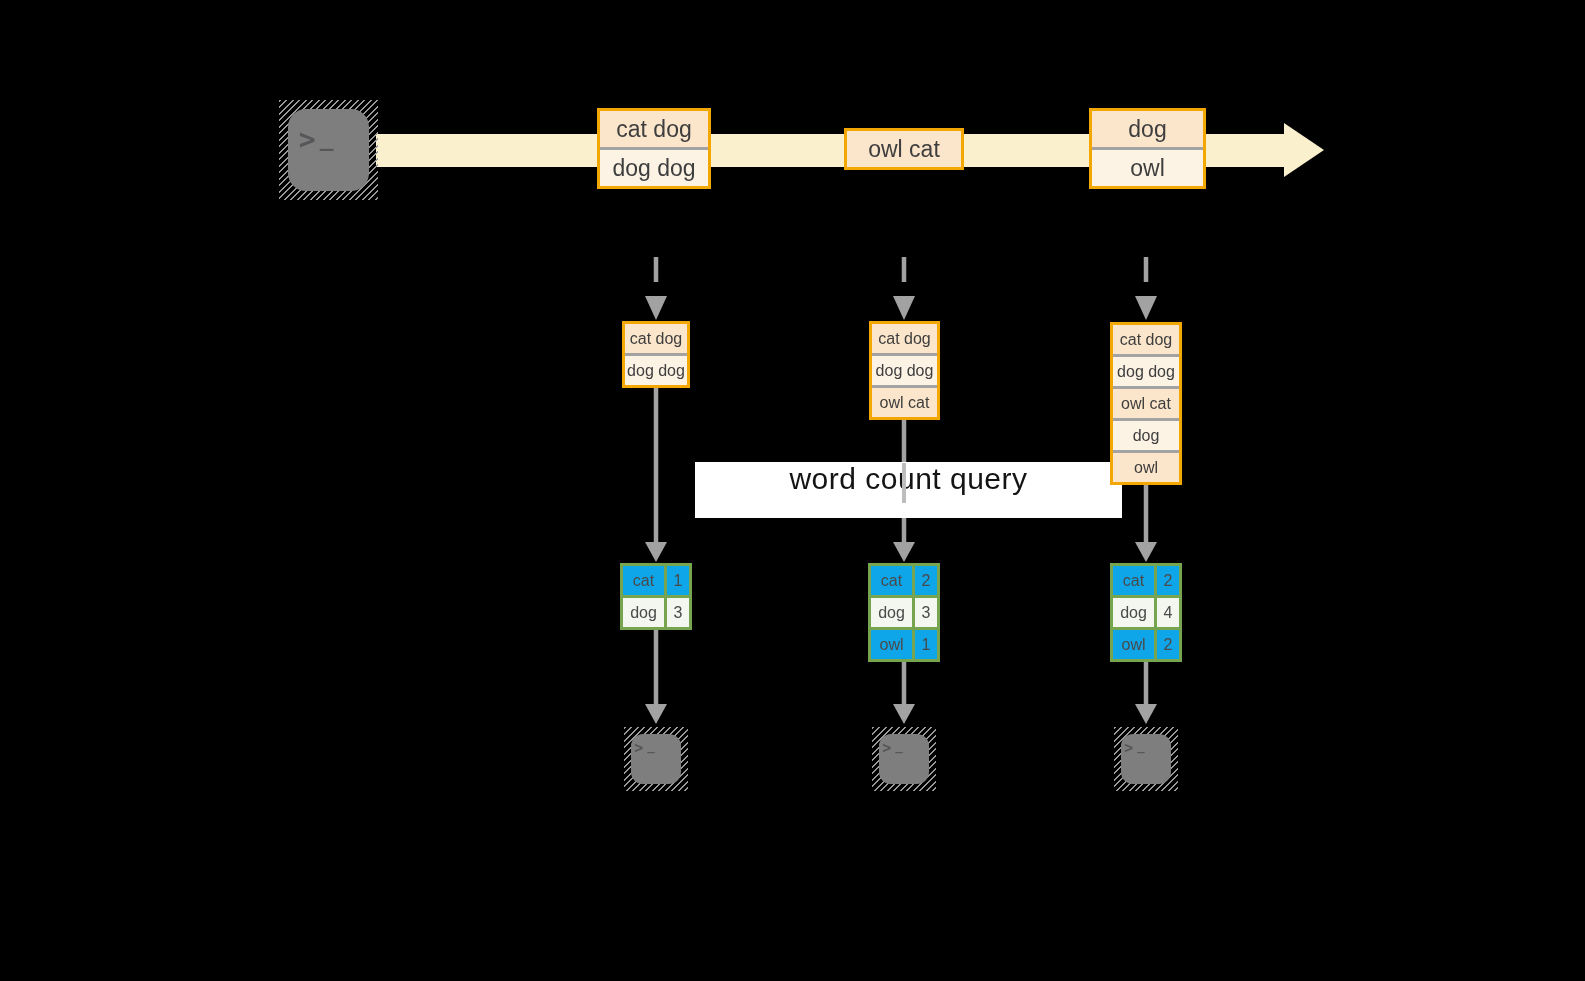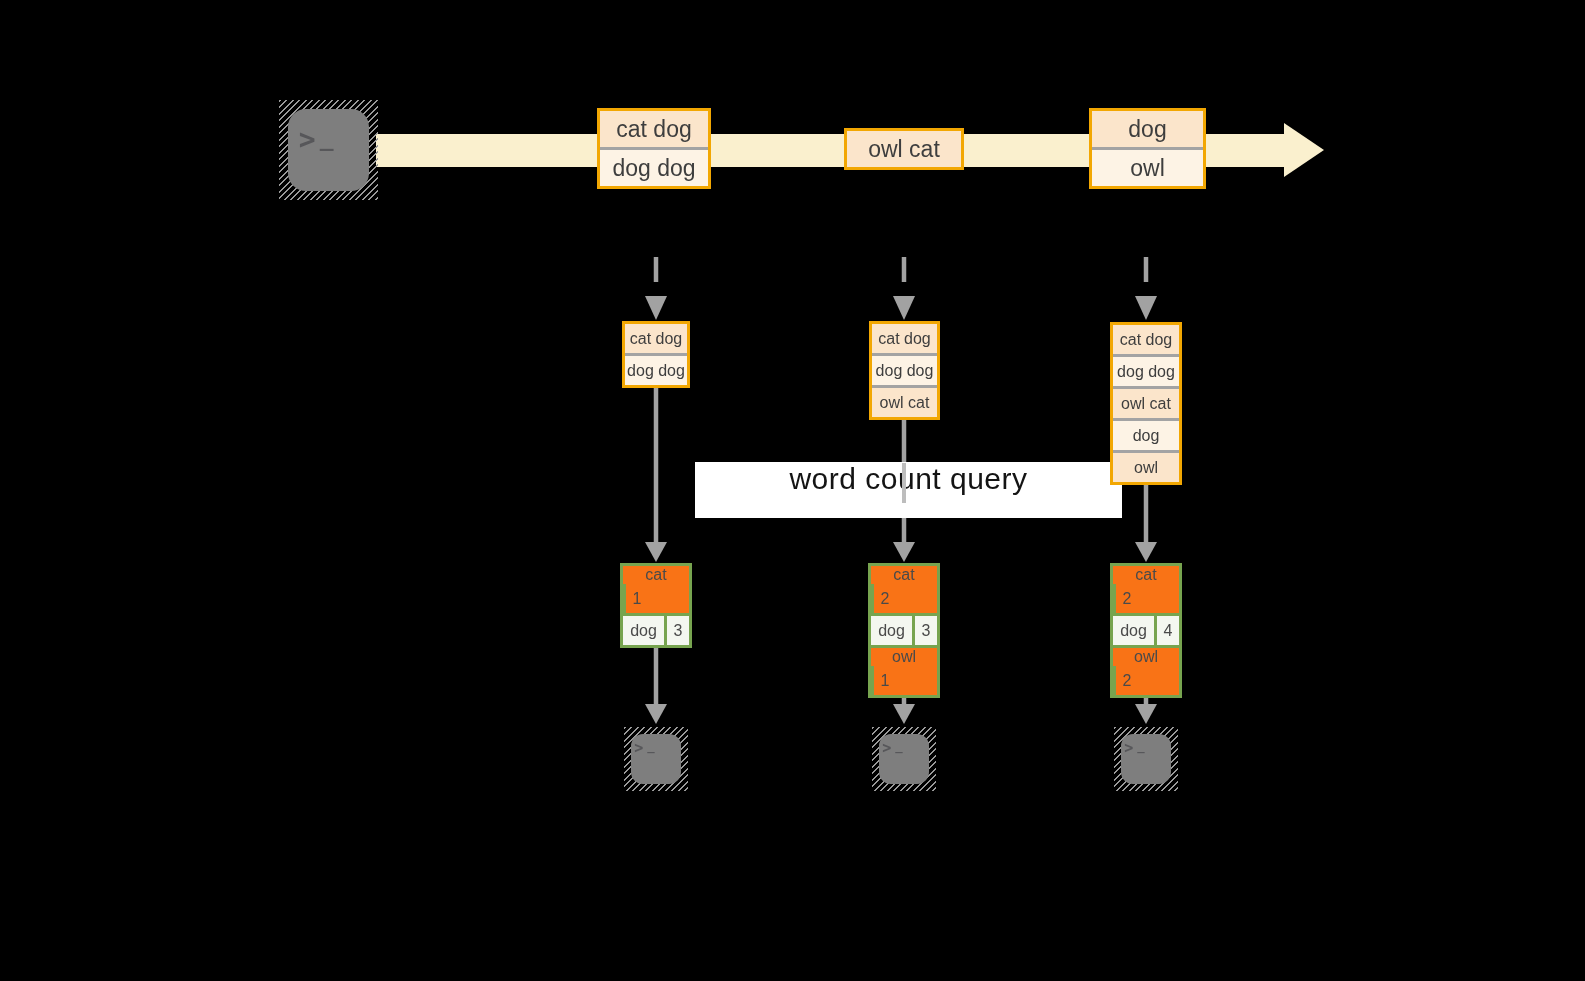--- a/index.html
+++ b/index.html
@@ -49,21 +49,21 @@
     background:#BDBDBD; z-index:3; }
 
   
   .rtable { position:absolute; z-index:4; border:3px solid #77A44F; box-sizing:border-box; }
   .rtable .trow { display:flex; }
   .rtable .trow + .trow { border-top:3px solid #77A44F; }
   .rtable .cell { display:flex; align-items:center; justify-content:center;
     height:29px; color:#4A4A4A; font-size:16px; }
   .rtable .cell.word { flex:1; }
   .rtable .cell.num { width:22px; border-left:3px solid #77A44F; }
-  .fill-g1 { background:#f97316;flex-direction:column; }
+  .fill-g1 { background:#0ea5e9; }
   .fill-g2 { background:#F4F7F0; }
 </style>
 </head>
 <body>
 
 <div class="canvas">
 
   <svg class="svg-layer" width="1585" height="981">
 
     <g>

